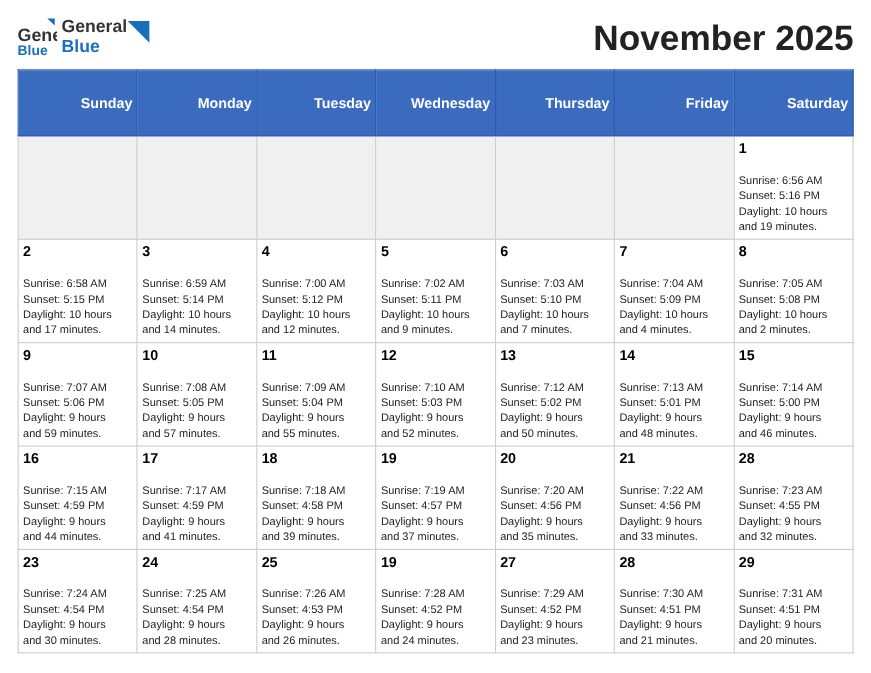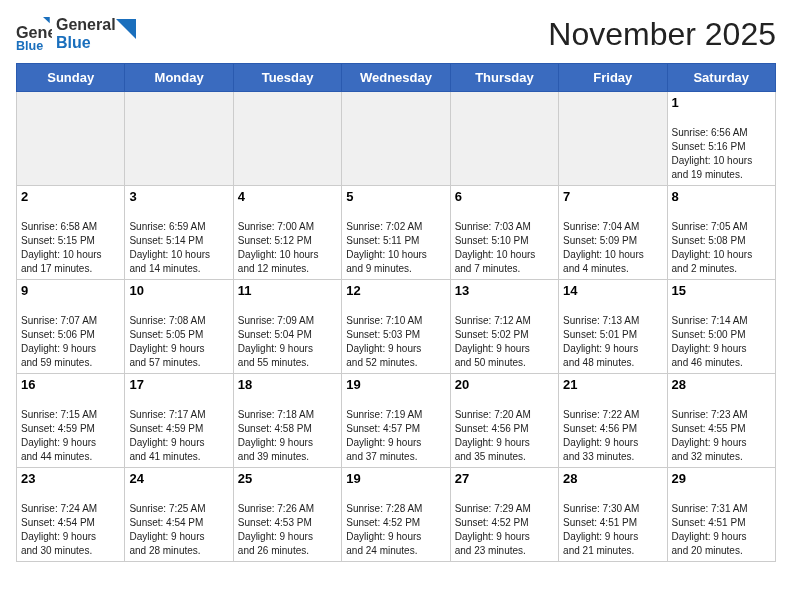--- a/index.html
+++ b/index.html
@@ -23,37 +23,37 @@
     }
     .logo-icon {
       width: 36px;
       height: 36px;
     }
     .title-block {
       text-align: right;
     }
     .month-title {
       font-size: 32px;
-      font-weight: normal;
+      font-weight: bold;
       color: #222;
     }
     .subtitle {
       font-size: 14px;
       color: #444;
     }
     .calendar {
       width: 100%;
       border-collapse: collapse;
       font-size: 11px;
     }
     .calendar th {
       background: #3a6bbf;
       color: #fff;
-      padding: 6px 4px;
-      text-align: center;
+      padding: 22px 4px;
+      text-align: right;
       font-size: 13px;
       font-weight: bold;
       border: 1px solid #2a5aaf;
     }
     .calendar td {
       border: 1px solid #ccc;
       vertical-align: top;
       padding: 3px 4px;
       background: #fff;
       min-width: 100px;

